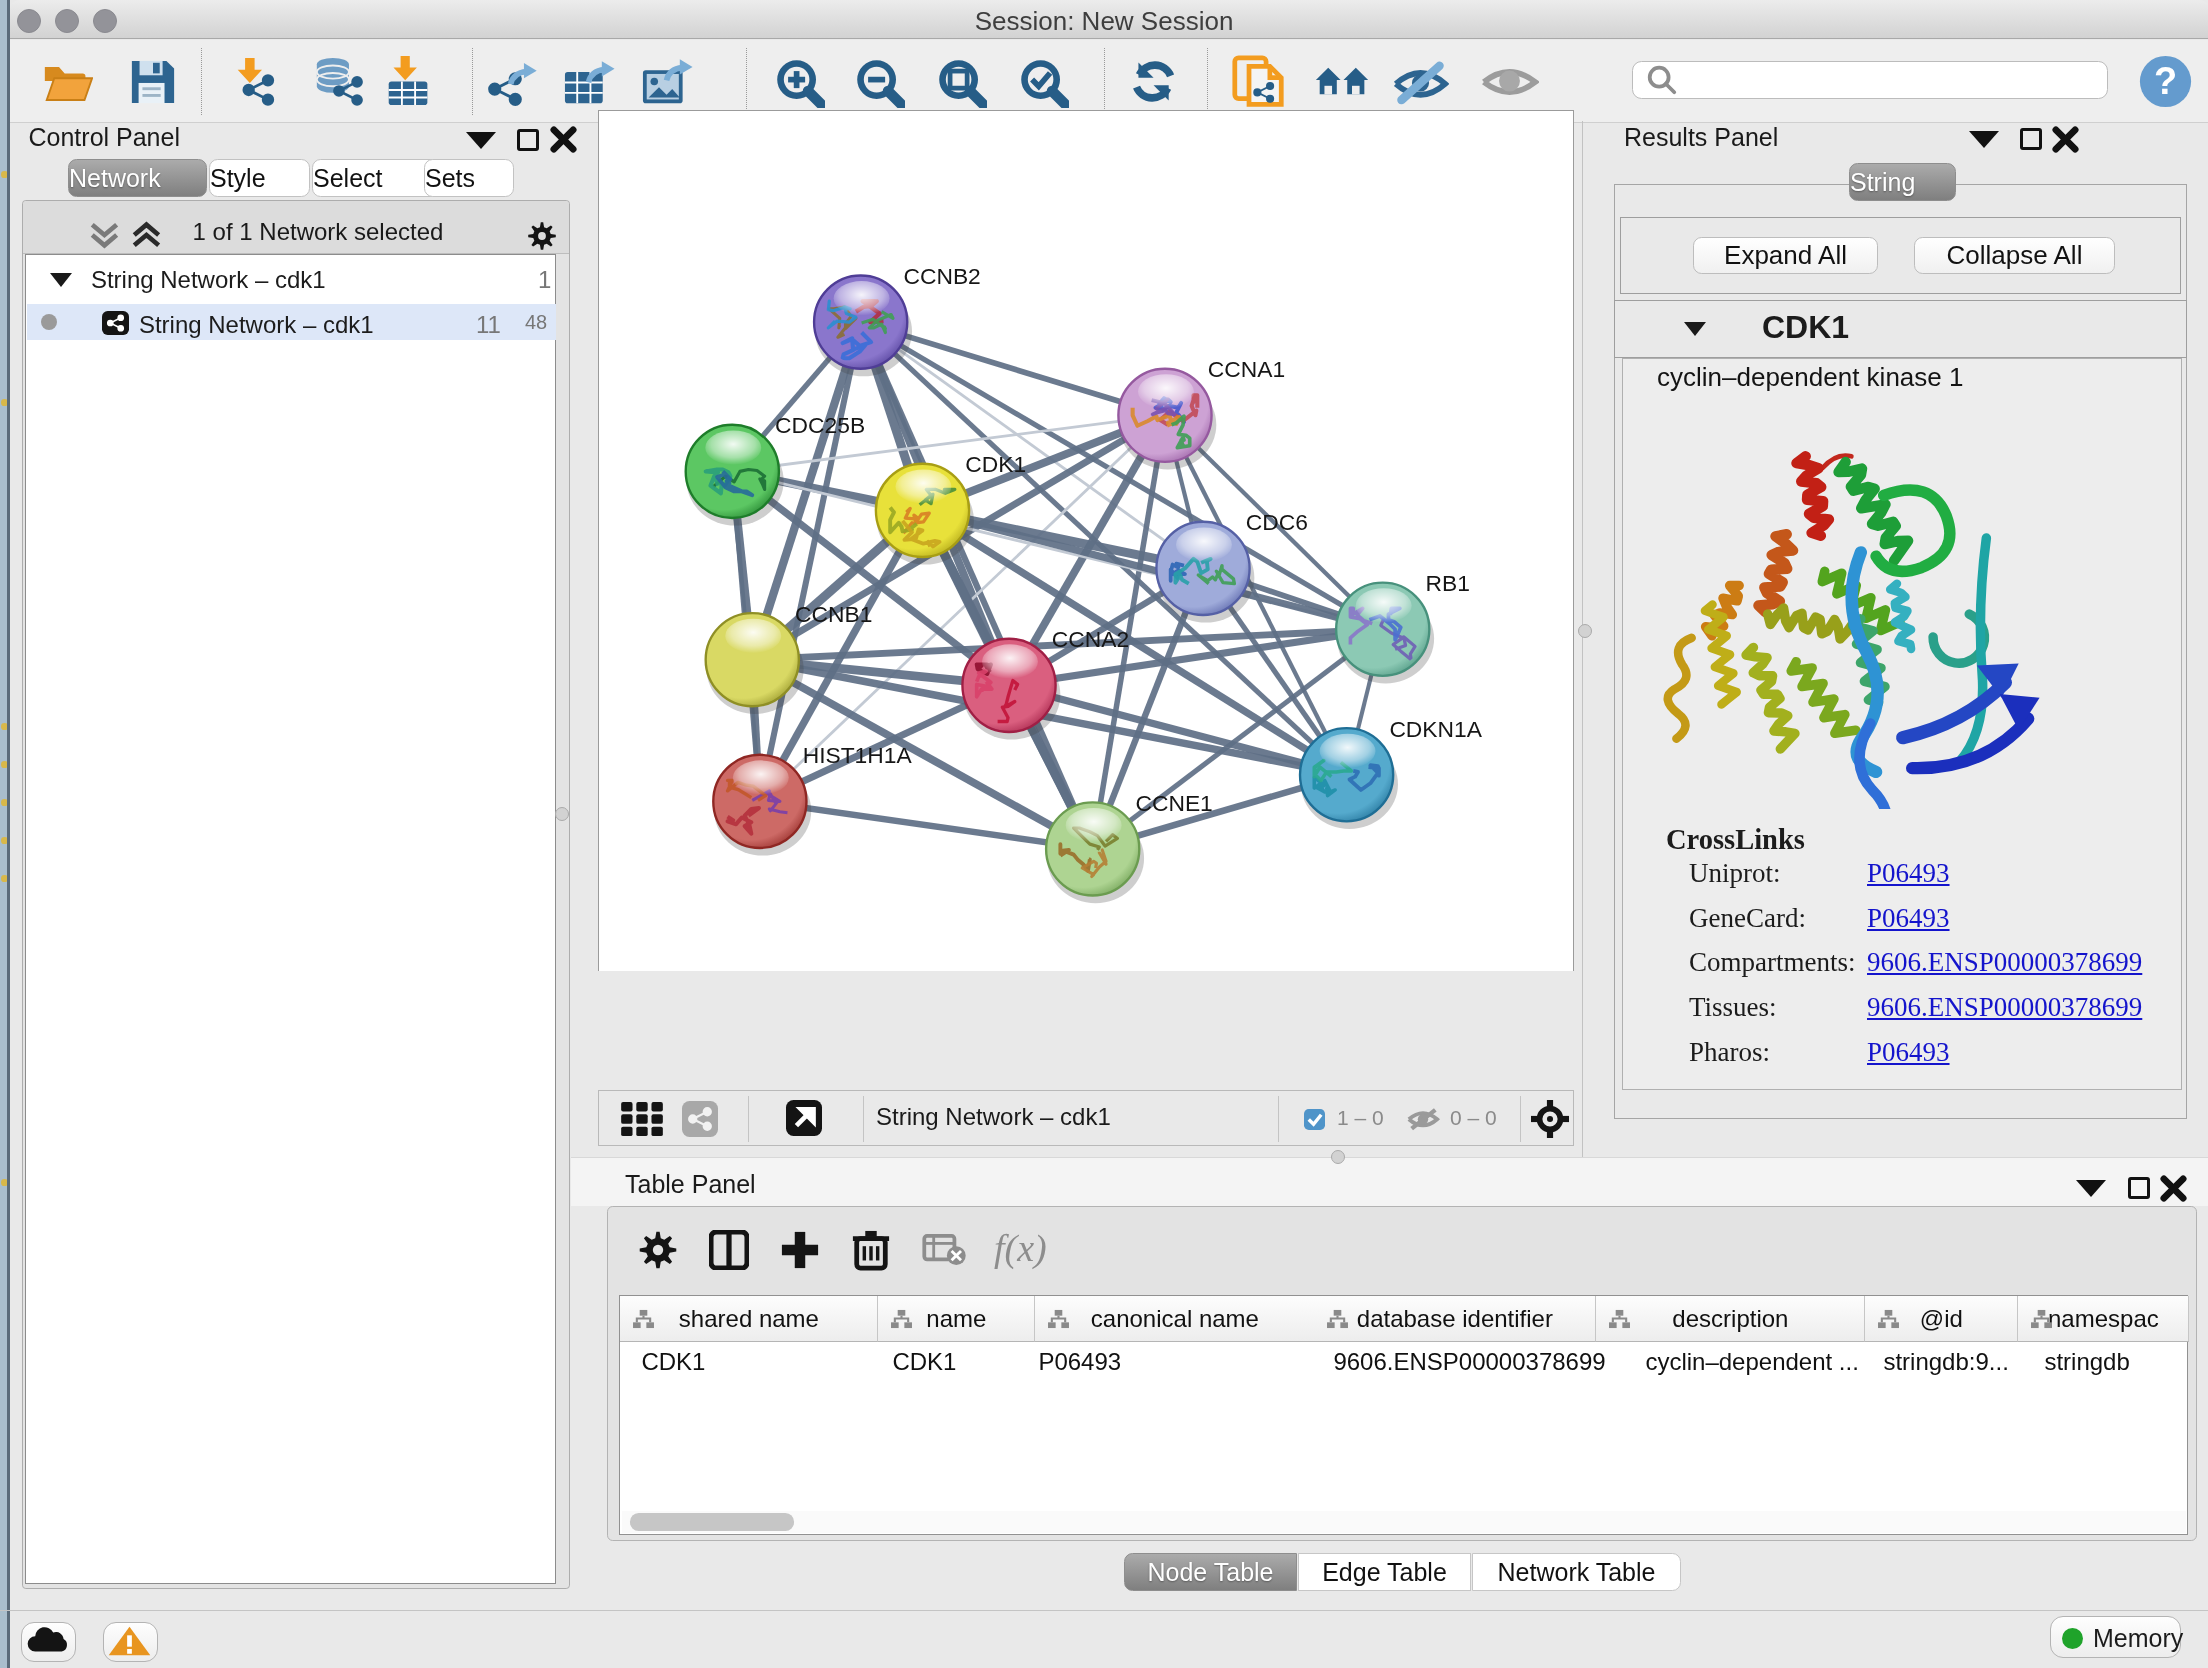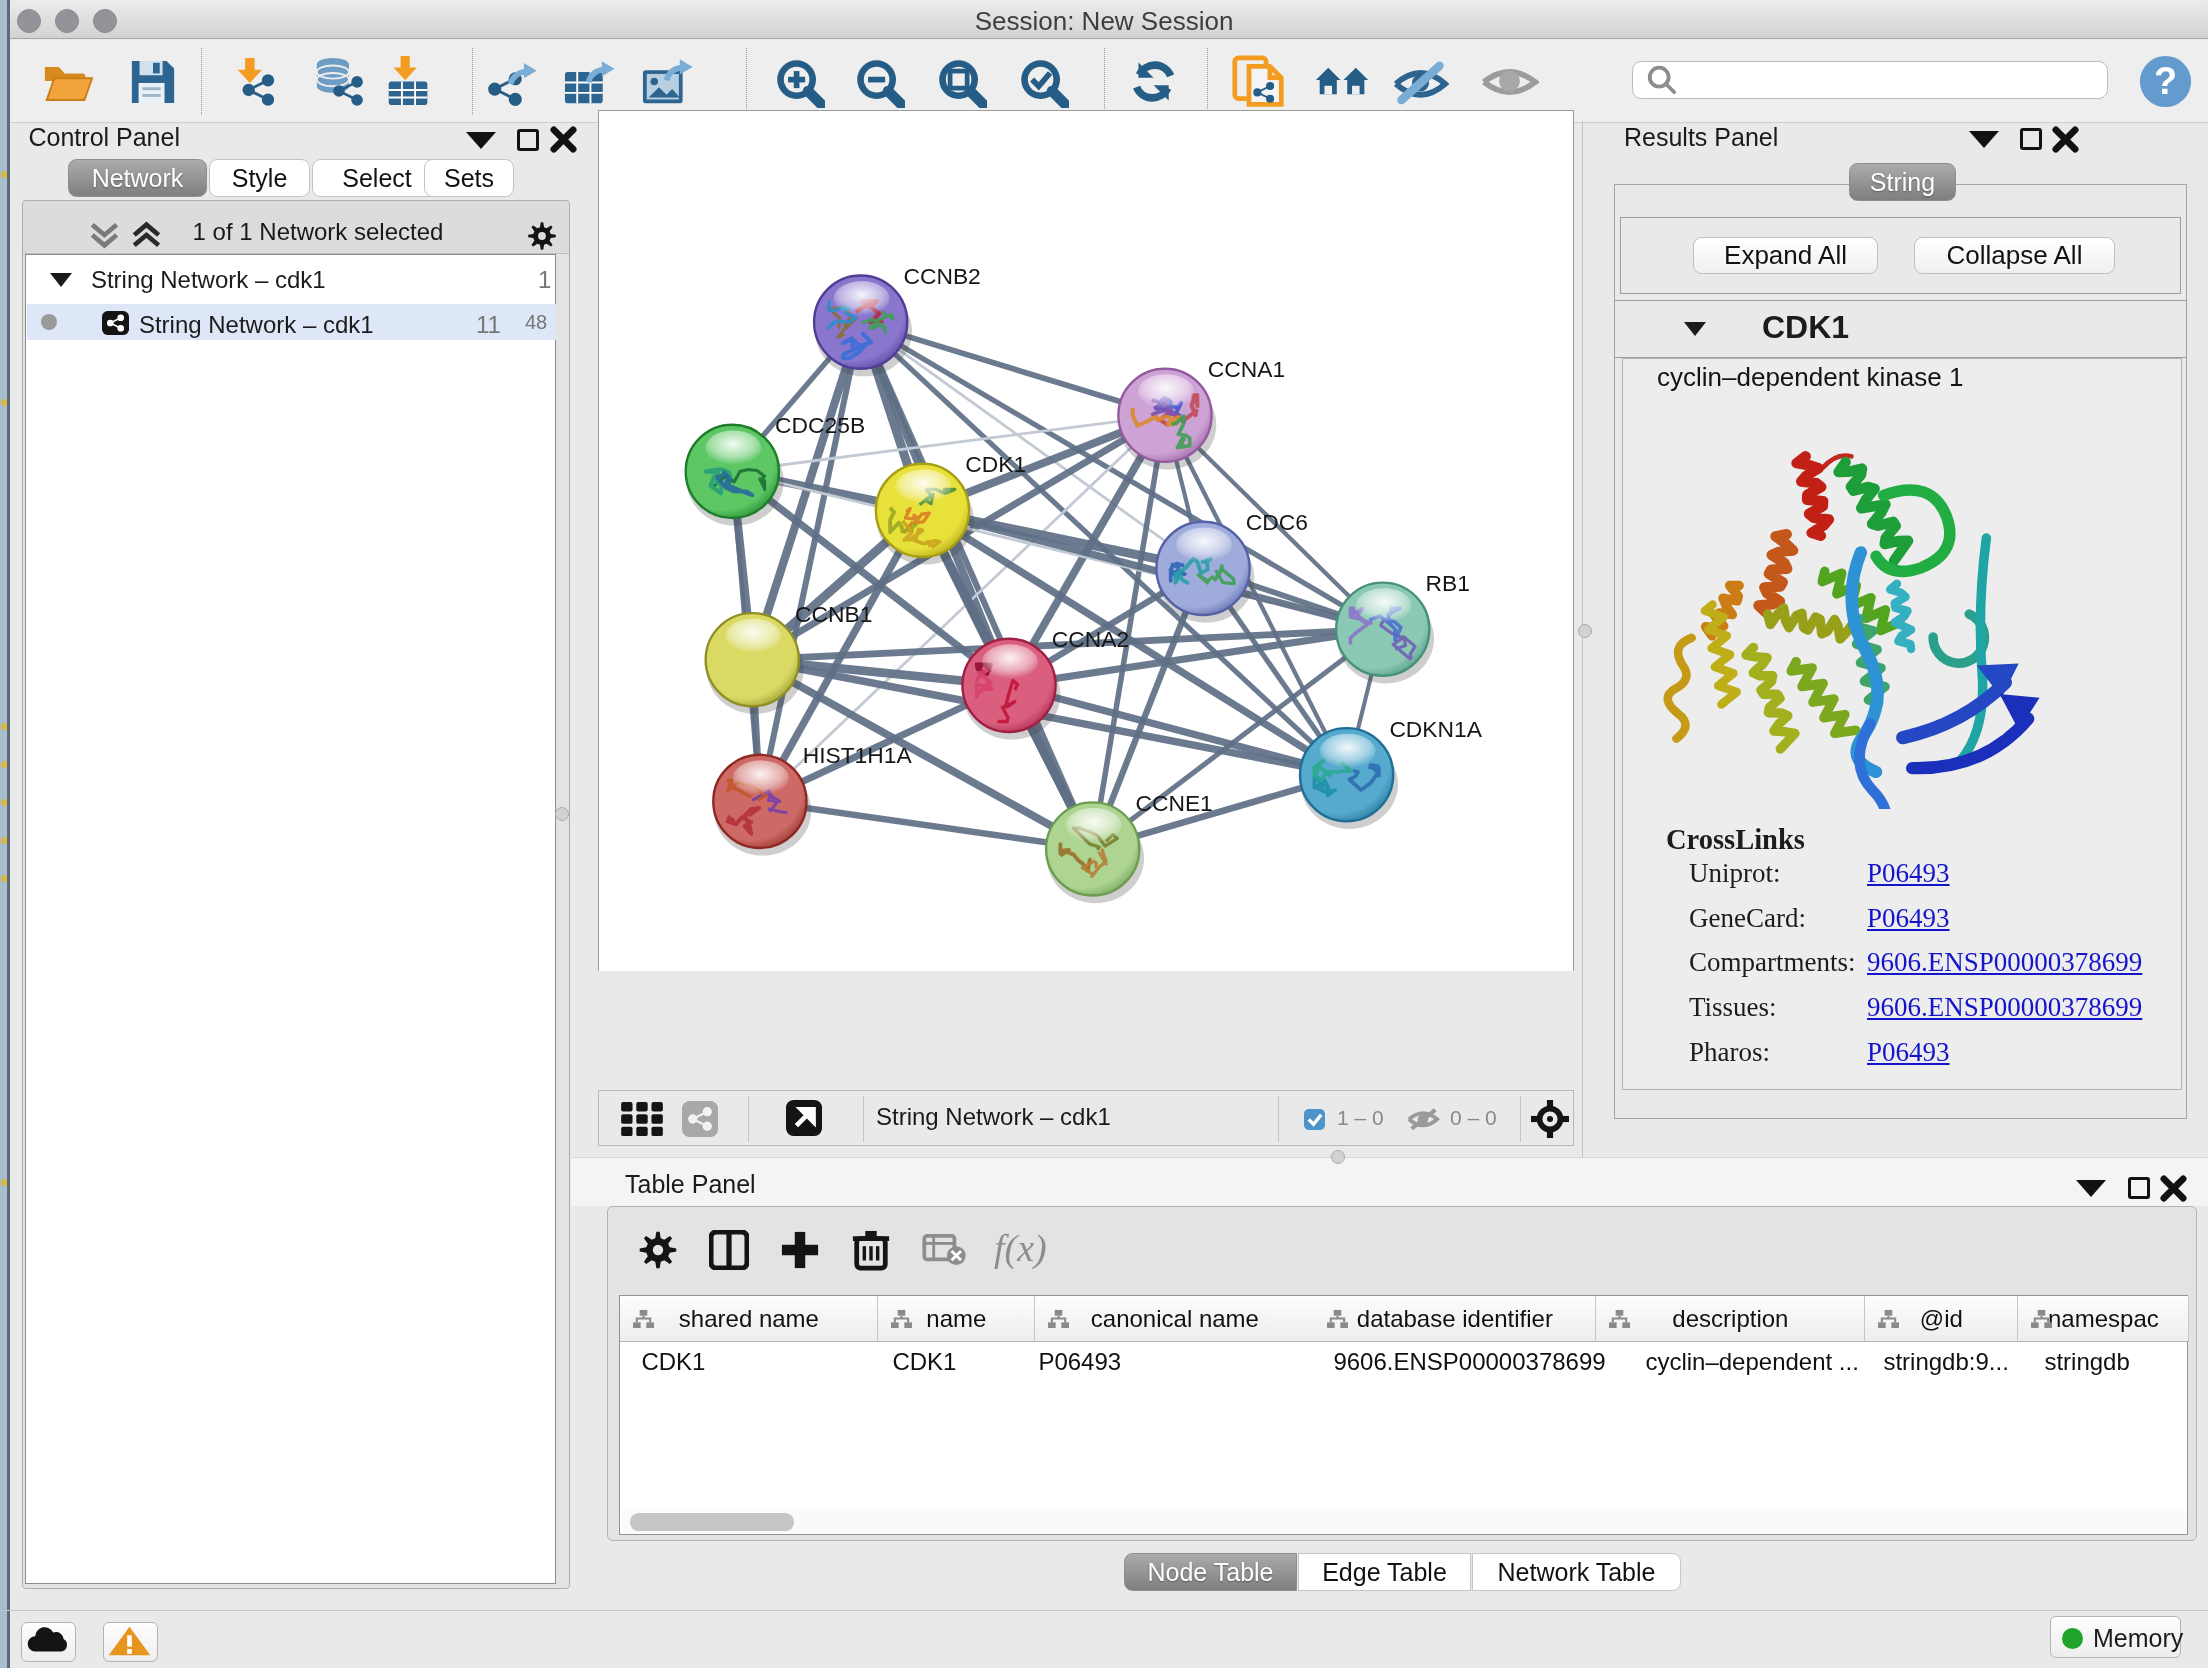--- a/index.html
+++ b/index.html
@@ -4,39 +4,39 @@
 *{margin:0;padding:0;box-sizing:border-box}
 html,body{width:2208px;height:1668px;overflow:hidden}
 body{font-family:"Liberation Sans",sans-serif;background:#e9e9e9;position:relative;color:#1c1c1c}
 .abs{position:absolute}
 .titlebar{left:9.5px;top:0;width:2199px;height:39px;background:linear-gradient(#ececec,#d2d2d2);border-bottom:1px solid #a8a8a8;border-top-left-radius:9.5px;border-top-right-radius:9.5px}
 .ttl{width:100%;text-align:center;top:5.7px;font-size:26px;color:#3e3e3e}
 .light{top:8.6px;width:24px;height:24px;border-radius:50%;background:#939399;border:1px solid #8a8a90}
 .toolbarbg{left:9.5px;top:40px;width:2199px;height:83px;background:#eeeeee;border-bottom:1px solid #cfcfcf}
 .sepv{top:48px;width:0;height:67px;border-left:1.9px dotted #999}
 .panel-title{font-size:25px;color:#1a1a1a}
-.tab{position:absolute;height:38px;border:1px solid #c2c2c2;background:#fff;color:#111;font-size:25px;text-align:center;line-height:36px;border-radius:8.6px}
+.tab{position:absolute;height:38px;border:1px solid #c2c2c2;background:#fff;color:#111;font-size:25px;line-height:36px;border-radius:8.6px}
 .tab.sel{background:linear-gradient(#ababab,#7f7f7f);color:#fff;border-color:#8e8e8e;text-shadow:0 1px 1.9px rgba(0,0,0,.35)}
 .cp-box{left:22px;top:200px;width:548px;height:1389px;background:#e3e3e3;border:1px solid #adadad;border-radius:3.8px}
 .cp-bar{left:0;top:0;width:546px;height:53px;background:#dcdcdc;border-bottom:1px solid #bdbdbd;border-radius:3.8px 3.8px 0 0}
 .cp-list{left:1.9px;top:53px;width:531px;height:1330px;background:#fff;border:1px solid #8c8c8c}
 .row2{left:1px;top:49px;width:529px;height:36px;background:#dde7f8}
 .netcanvas{left:598px;top:110px;width:976px;height:861px;background:#fff;border:1px solid #9b9b9b;border-bottom:none}
 .netbar{left:598px;top:1090px;width:976px;height:56px;background:#e9e9e9;border:1px solid #b9b9b9}
 .tpstrip{left:571px;top:1157px;width:1638px;height:49px;background:#f4f4f4;border-top:1px solid #d8d8d8}
 .tp-box{left:607px;top:1206px;width:1590px;height:335px;background:#e3e3e3;border:1px solid #b3b3b3;border-radius:5.7px}
 .table{left:11.4px;top:88px;width:1569px;height:240px;background:#fff;border:1px solid #919191}
 .th{position:absolute;top:0;height:46px;background:linear-gradient(#fdfdfd,#ededed);border-right:1px solid #c6c6c6;border-bottom:1px solid #b5b5b5;font-size:24px;color:#111;overflow:hidden}
 .td{position:absolute;top:52px;height:38px;font-size:24px;color:#111;white-space:nowrap;overflow:hidden}
 .btab{position:absolute;height:38px;border:1px solid #c6c6c6;background:#fff;color:#111;font-size:25px;text-align:center;line-height:36px}
 .btn{position:absolute;background:linear-gradient(#ffffff,#f0f0f0);border:1px solid #bdbdbd;border-radius:8.6px;font-size:26px;color:#111;text-align:center}
 .serif{font-family:Liberation Serif, serif}
 a.lnk{color:#1414cc;text-decoration:underline}
 .statusline{left:0;top:1610px;width:2208px;height:0;border-top:1.9px solid #c4c4c4}
-.sbtn{position:absolute;background:linear-gradient(#fefefe,#ededed);border:1.9px solid #b4b4b4;border-radius:6px}
+.sbtn{position:absolute;background:linear-gradient(#fefefe,#ededed);border:1.9px solid #b4b4b4;border-radius:13px}
 </style></head>
 <body>
 <div class="abs" style="left:0;top:0;width:9.5px;height:1668px;background:#a9becd"></div>
 <div class="abs" style="left:1px;top:171px;width:6.7px;height:6.7px;border-radius:50%;background:#d8b84a"></div>
 <div class="abs" style="left:1px;top:399px;width:6.7px;height:6.7px;border-radius:50%;background:#d8b84a"></div>
 <div class="abs" style="left:1px;top:723px;width:6.7px;height:6.7px;border-radius:50%;background:#d8b84a"></div>
 <div class="abs" style="left:1px;top:761px;width:6.7px;height:6.7px;border-radius:50%;background:#d8b84a"></div>
 <div class="abs" style="left:1px;top:799px;width:6.7px;height:6.7px;border-radius:50%;background:#d8b84a"></div>
 <div class="abs" style="left:1px;top:837px;width:6.7px;height:6.7px;border-radius:50%;background:#d8b84a"></div>
 <div class="abs" style="left:1px;top:875px;width:6.7px;height:6.7px;border-radius:50%;background:#d8b84a"></div>

